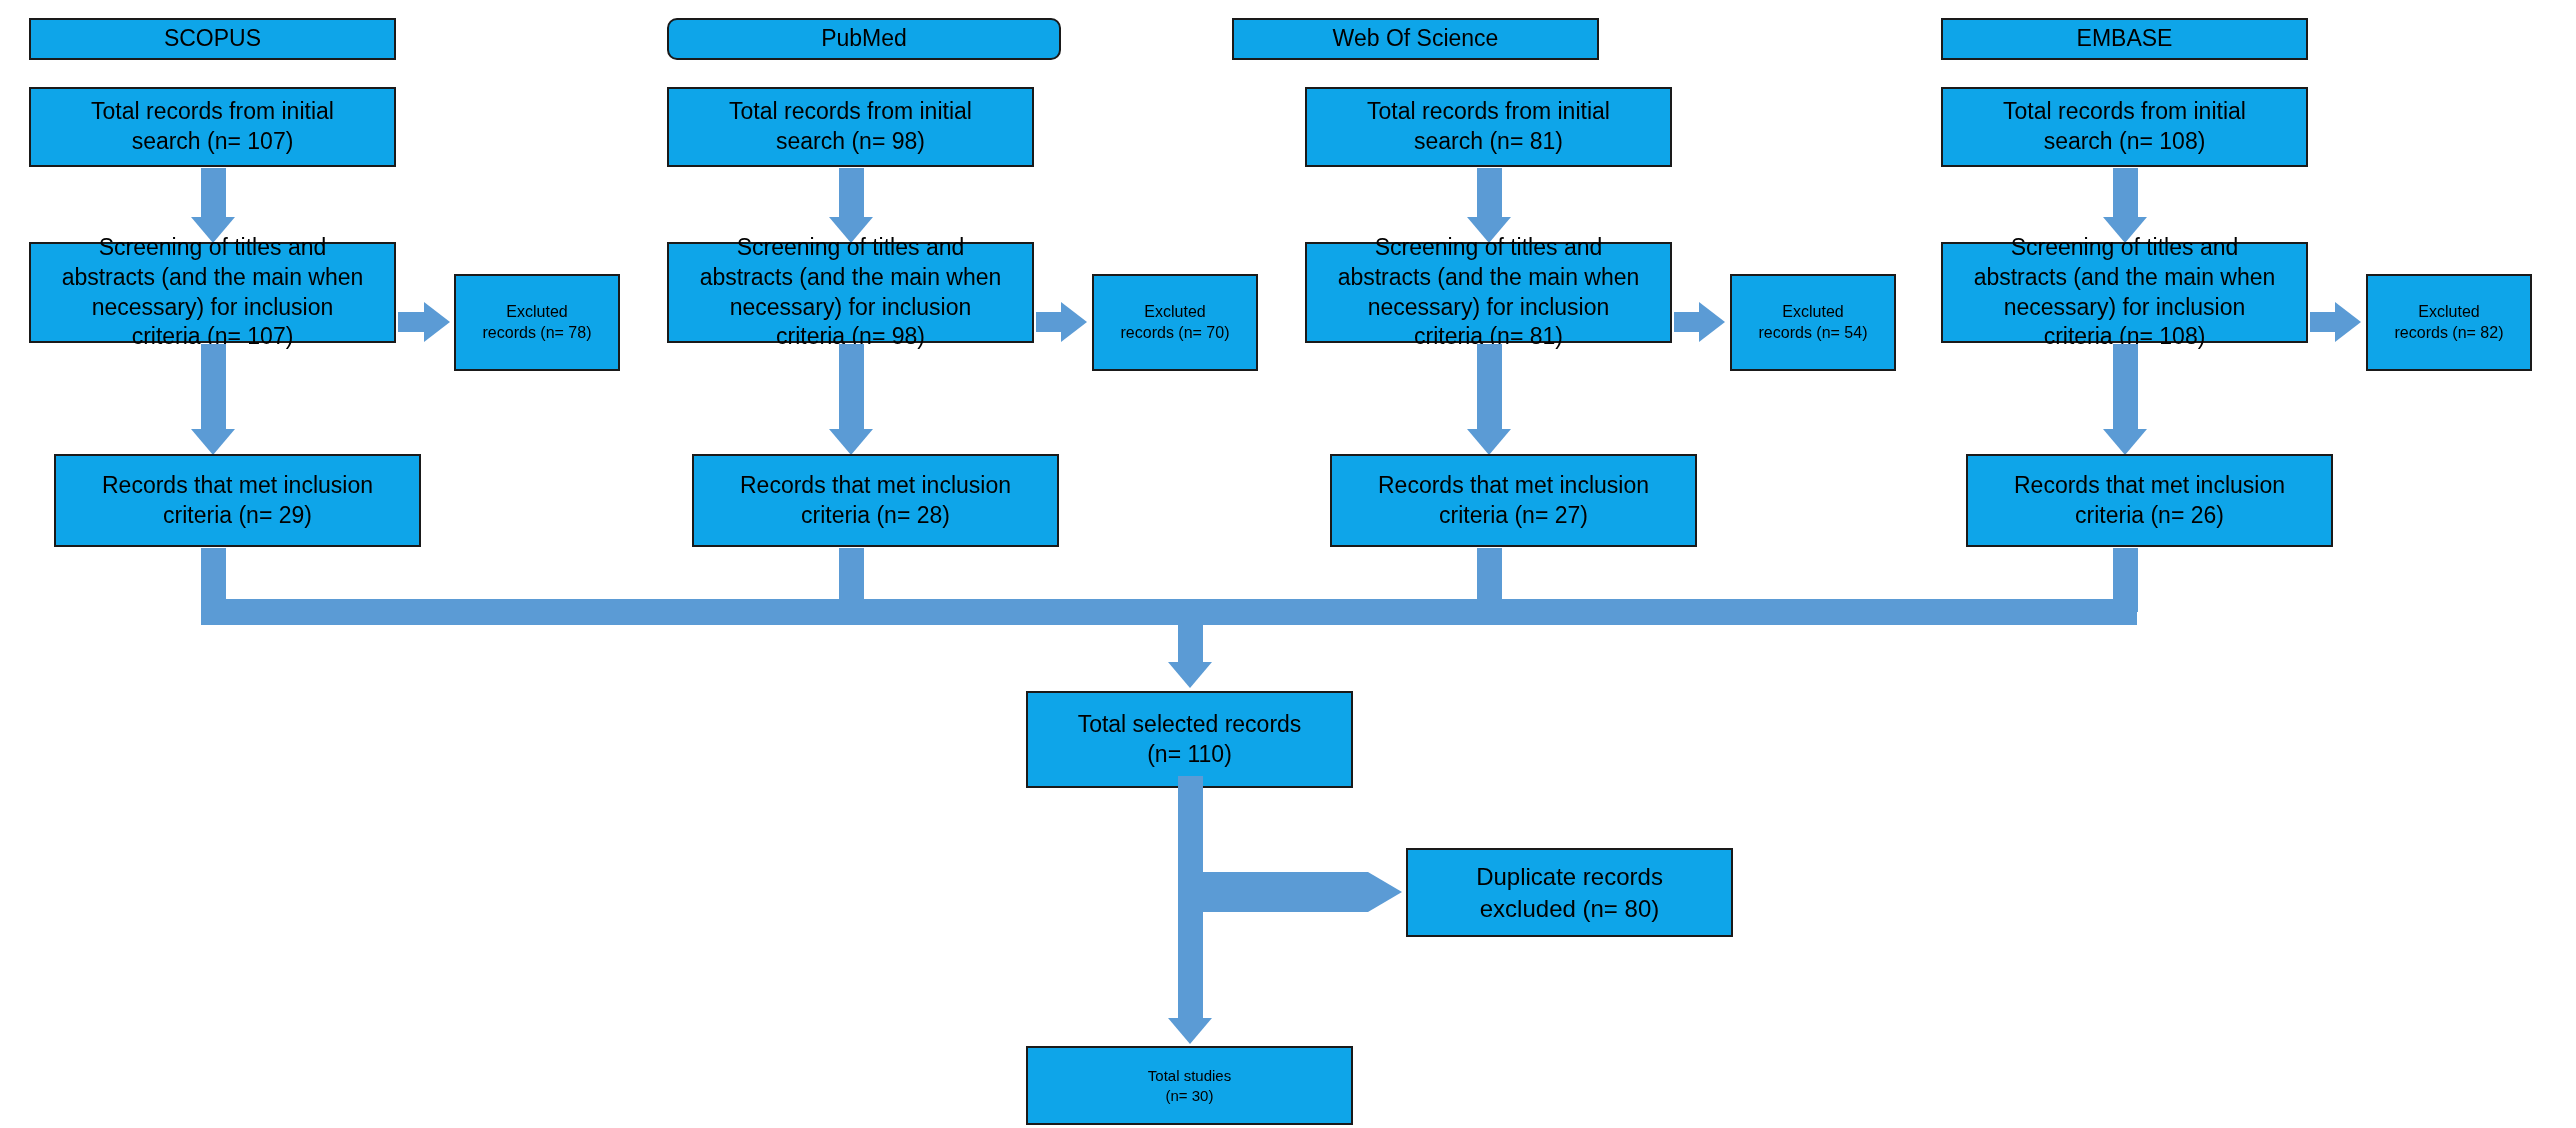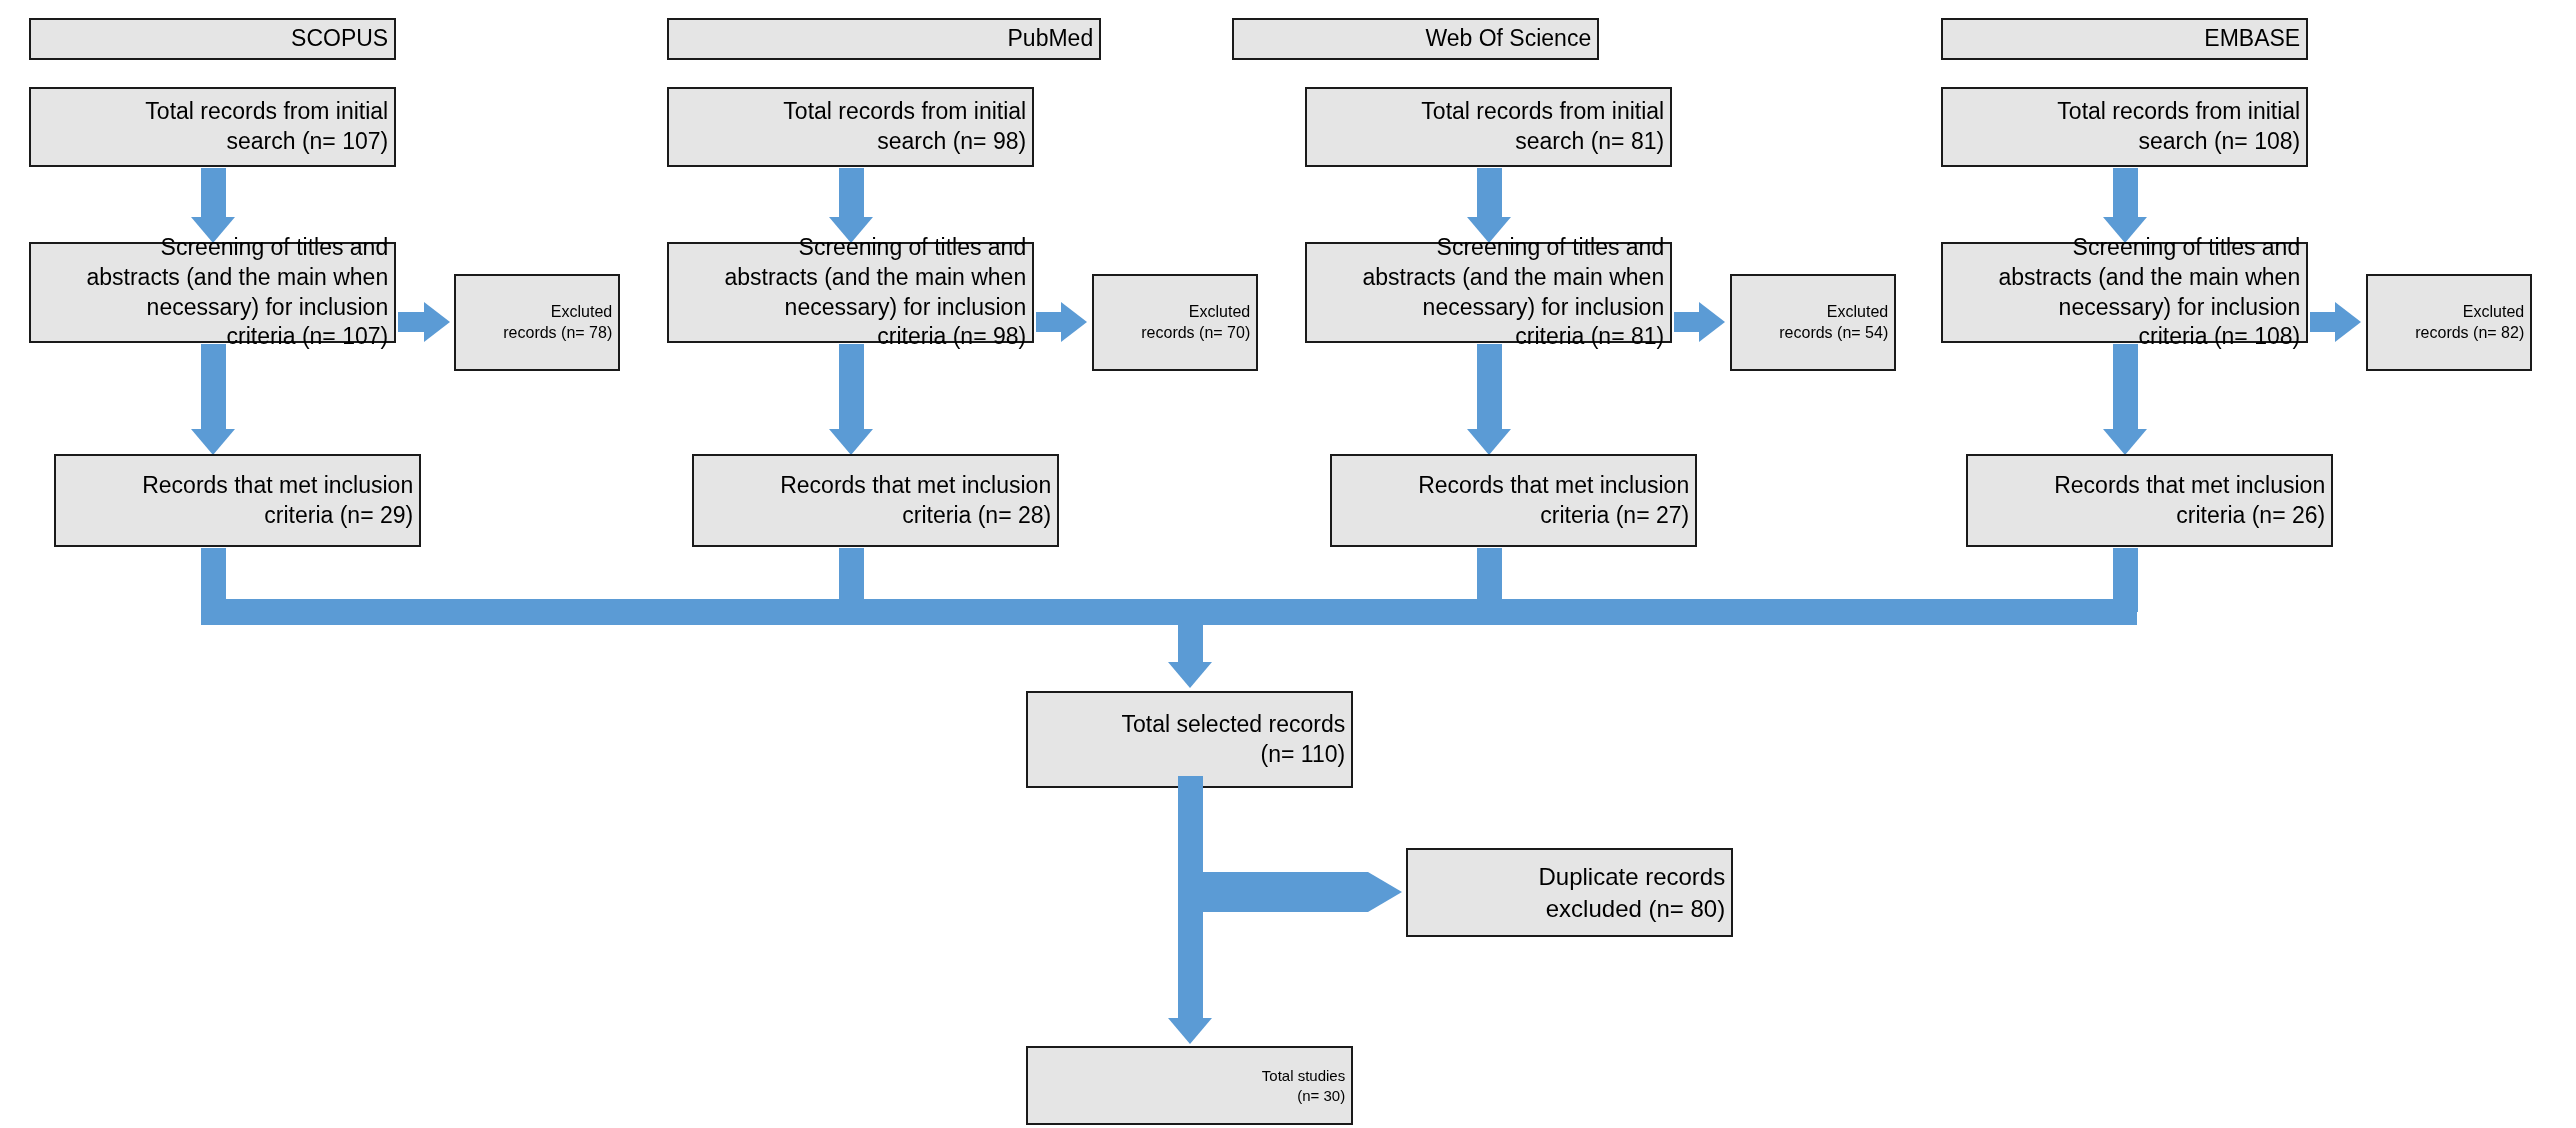--- a/index.html
+++ b/index.html
@@ -11,26 +11,26 @@
     position:relative;
     width:2576px;
     height:1128px;
     background:#ffffff;
     overflow:hidden;
   }
   
   .box{
     position:absolute;
     box-sizing:border-box;
-    background:#e5e5e5;
+    background:#0ea5e9;
     border:2.9px solid #1a1a1a;
     display:flex;
     align-items:center;
     justify-content:center;
-    text-align:right;
+    text-align:center;
     color:#000000;
     line-height:1.30;
   }
   .box .txt{
     display:block;
     width:100%;
     padding:0 5.8px;
     white-space:pre-line;
   }
   .hdr-box{ font-size:23px; }
@@ -105,21 +105,21 @@
   <div class="v-shaft" style="left:201px;top:344px;width:24.5px;height:87px;"></div>
   <div class="arrow-down" style="left:191px;top:429px;"></div>
 
   <div class="box met-box" style="left:29px;top:454px;width:367px;height:93px;">
     <span class="txt">Records that met inclusion
 criteria (n= 29)</span>
   </div>
 
   <div class="v-shaft" style="left:201px;top:548px;width:24.5px;height:64px;"></div>
 
-  <div class="box hdr-box" style="left:667px;top:17.5px;width:434px;height:42px;">
+  <div class="box hdr-box" style="left:667px;top:17.5px;width:394px;height:42px;border-radius:10px;">
     <span class="txt">PubMed</span>
   </div>
 
   <div class="box src-box" style="left:667px;top:87px;width:367px;height:80px;">
     <span class="txt">Total records from initial
 search (n=  98)</span>
   </div>
 
   <div class="v-shaft" style="left:839px;top:168px;width:24.5px;height:51px;"></div>
   <div class="arrow-down" style="left:829px;top:217px;"></div>

